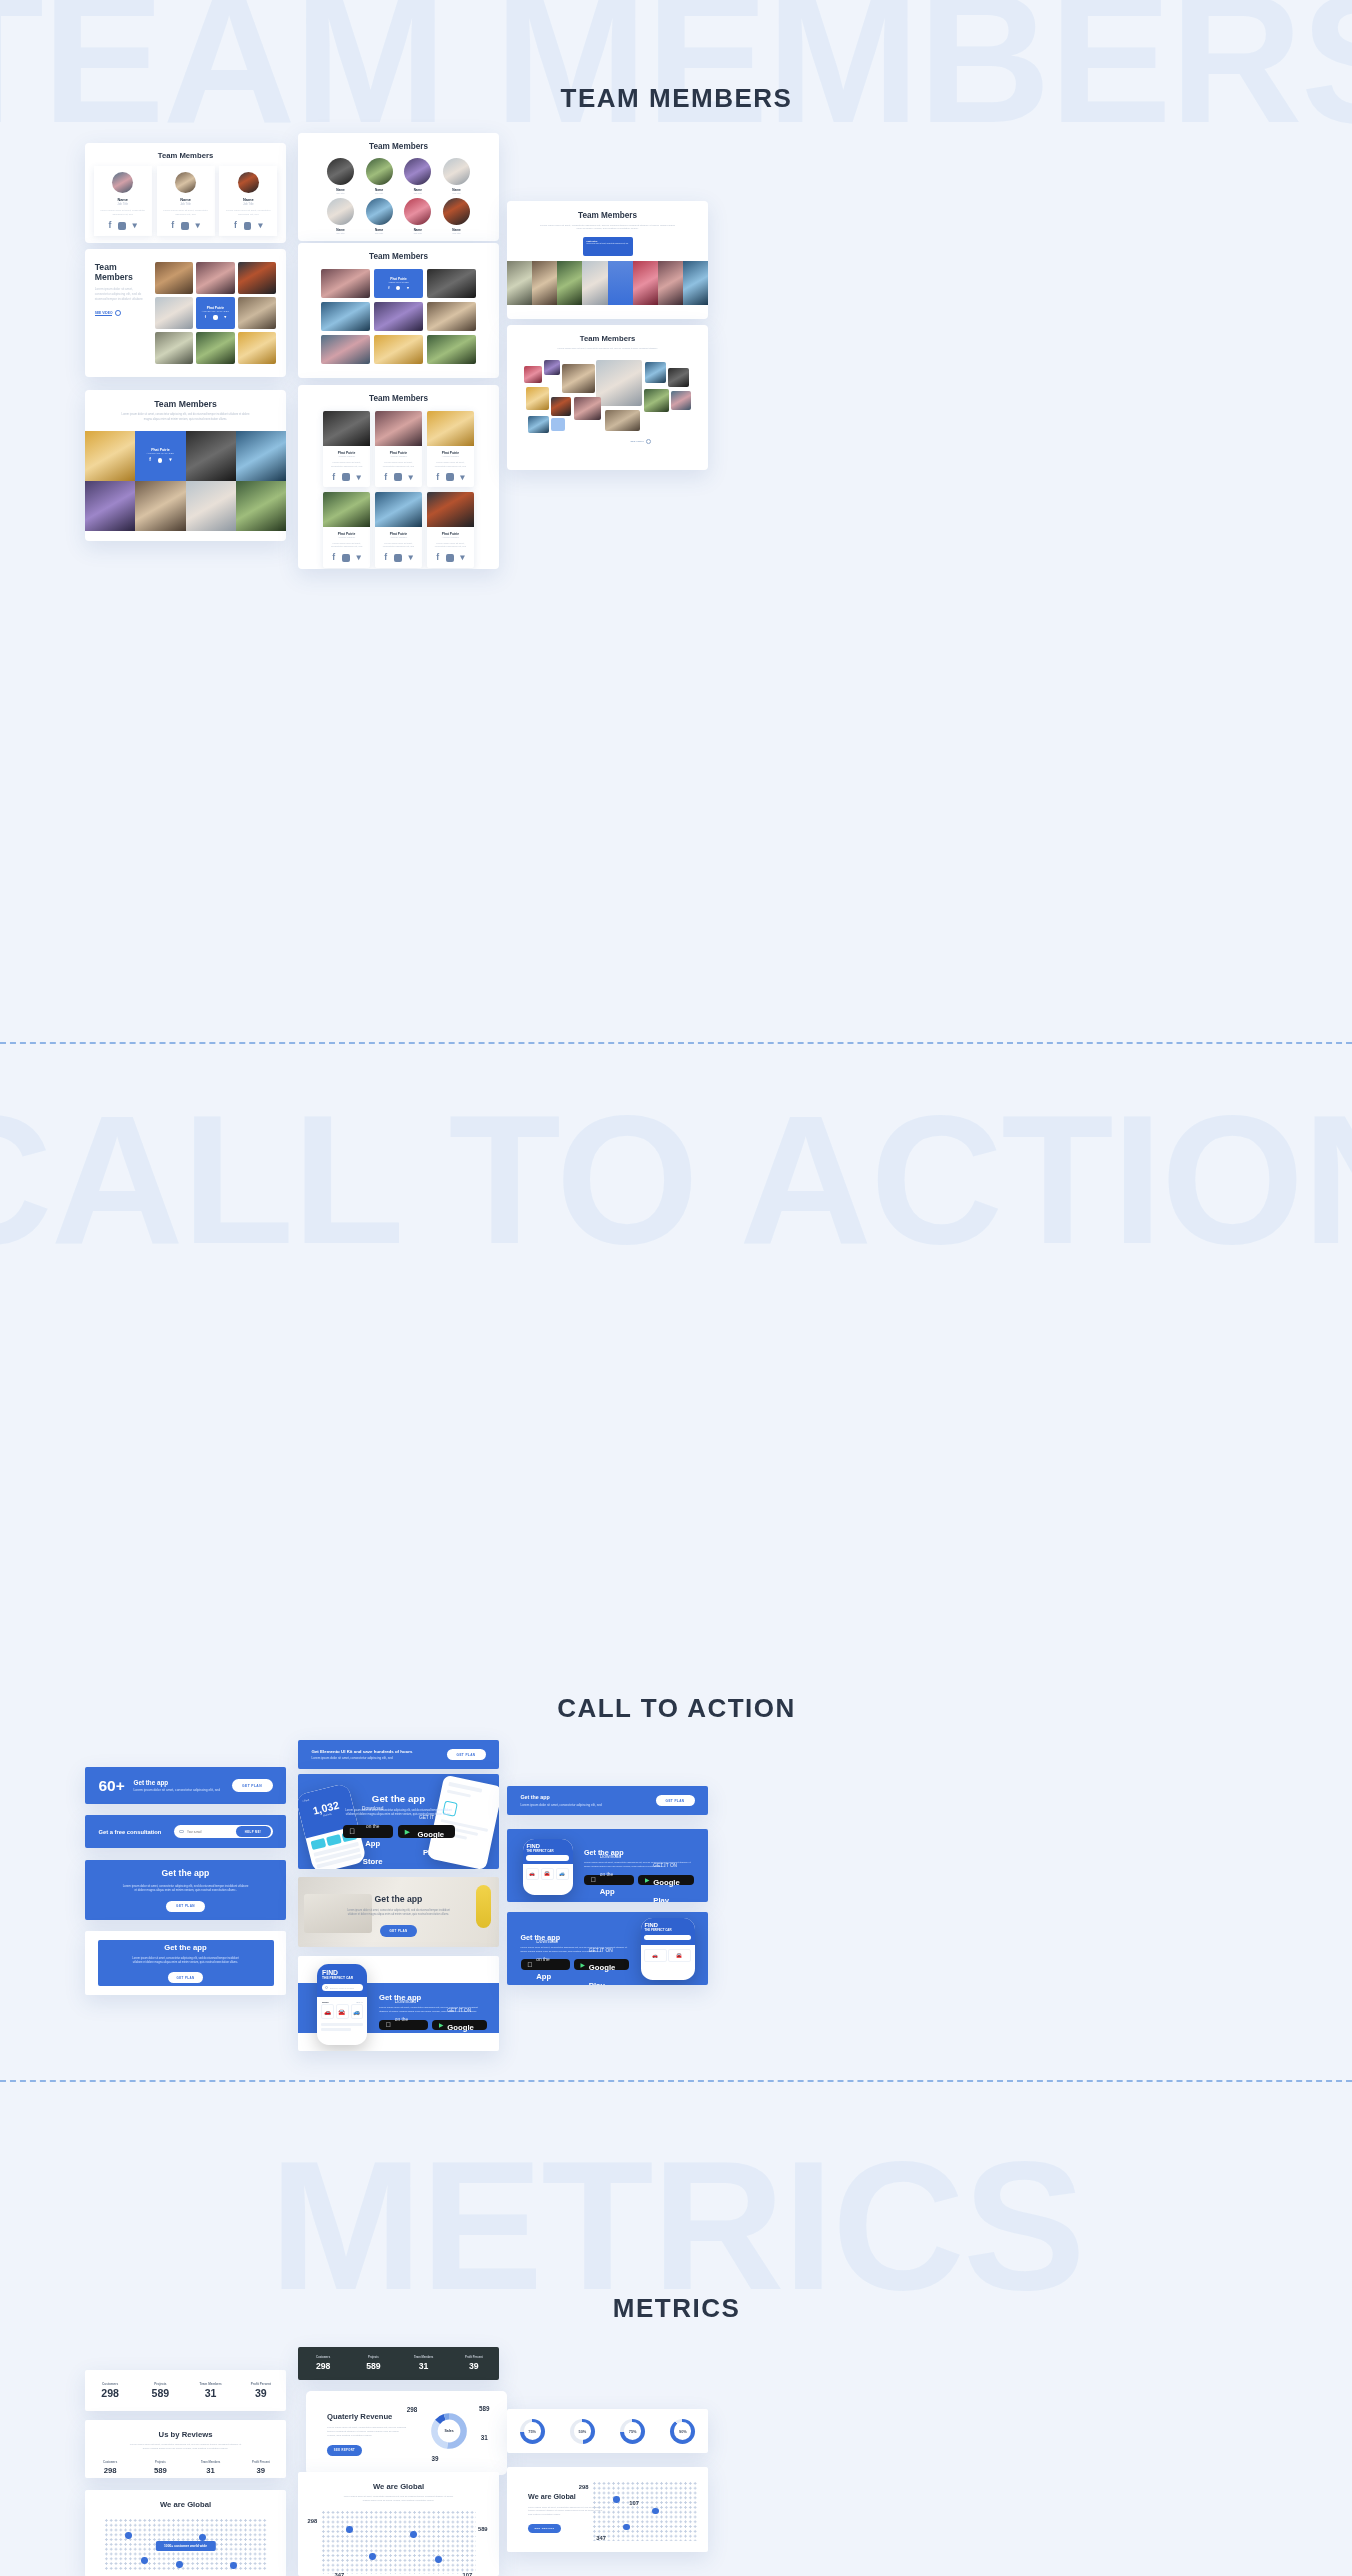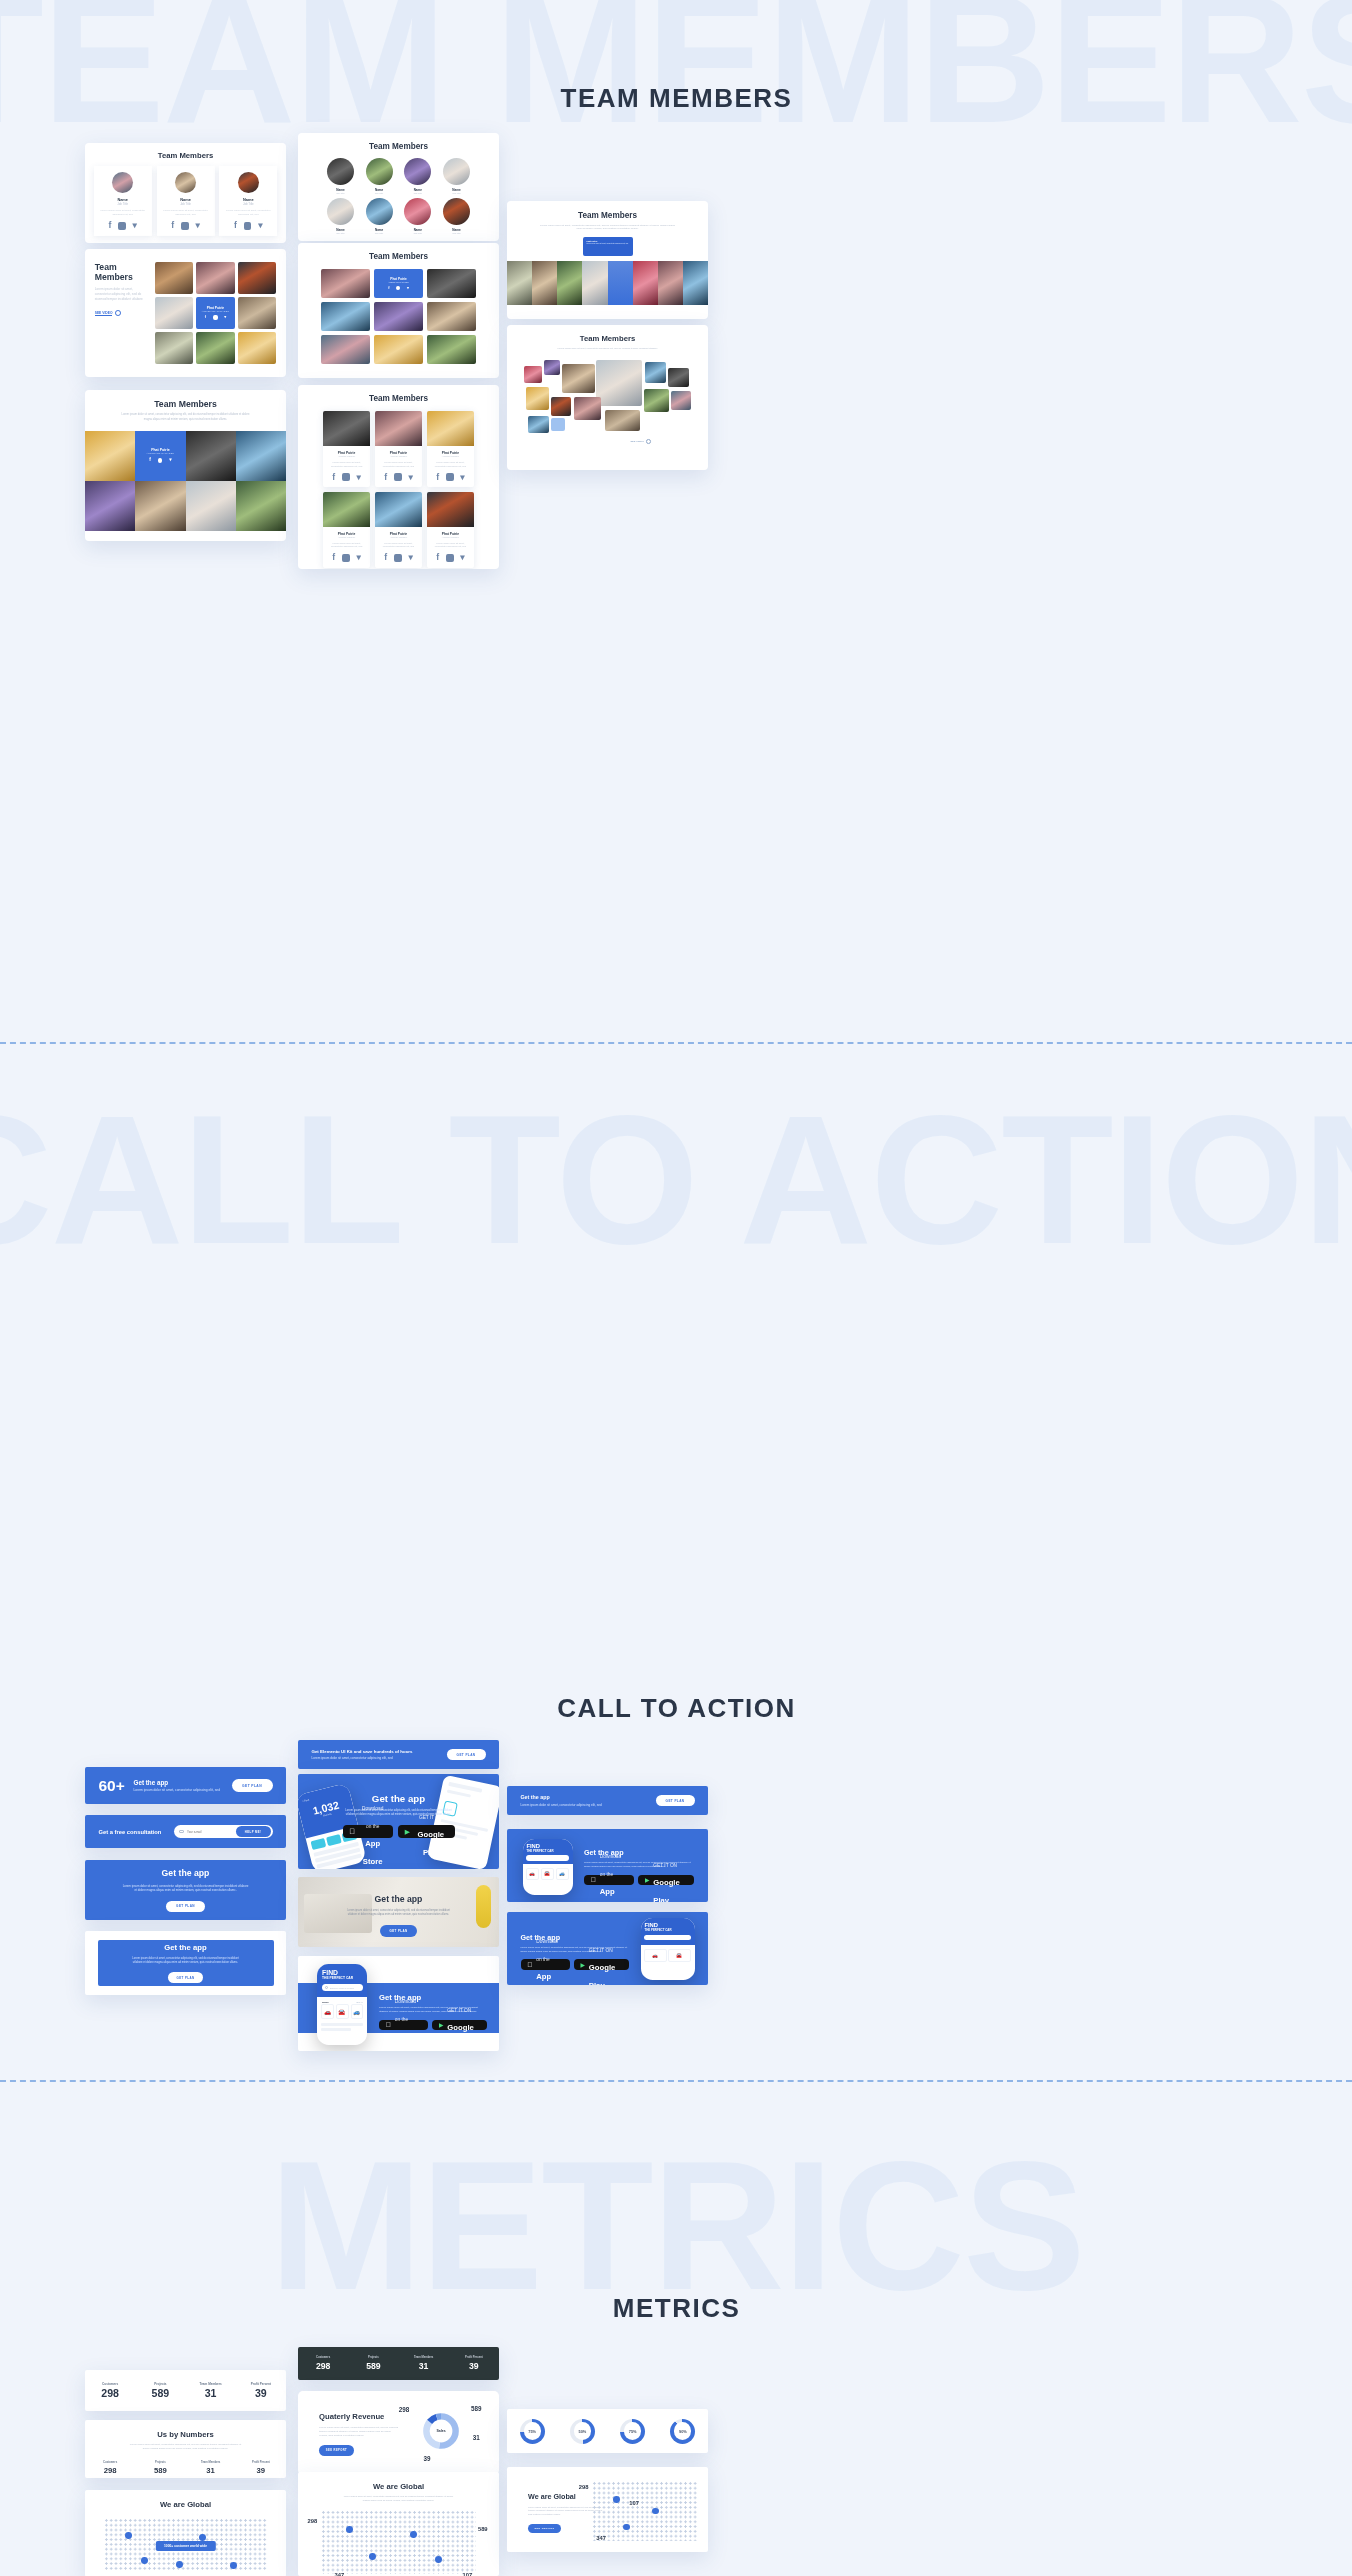--- a/index.html
+++ b/index.html
@@ -690,21 +690,21 @@
       <div class="metric-label" style="font-size:3.1px;">Team Members</div>
       <div class="metric-value" style="font-size:10.6px;margin-top:1.9px;">31</div>
     </div>
     <div style="flex:1;">
       <div class="metric-label" style="font-size:3.1px;">Profit Percent</div>
       <div class="metric-value" style="font-size:10.6px;margin-top:1.9px;">39</div>
     </div>
   </div>
 
   <div class="card" style="left:85px; top:336px; width:201px; height:58px; border-radius:1.9px;">
-    <div class="card-title" style="margin-top:9.7px;font-size:7.7px;">Us by Numbers</div>
+    <div class="card-title" style="margin-top:9.7px;font-size:7.7px;">Us by Reviews</div>
     <div class="lorem" style="font-size:2.5px;margin:4.8px 41px 0;">Lorem ipsum dolor sit amet, consectetur adipiscing elit, sed do eiusmod tempor incididunt utlabore et dolore magna aliqua enim ad minim veniam, quis nostrud exercitation ullamc.</div>
     <div style="display:flex;margin-top:9.7px;">
       <div style="flex:1;">
         <div class="metric-label" style="font-size:2.7px;">Customers</div>
         <div class="metric-value" style="font-size:7.7px;margin-top:1.9px;">298</div>
       </div>
       <div style="flex:1;">
         <div class="metric-label" style="font-size:2.7px;">Projects</div>
         <div class="metric-value" style="font-size:7.7px;margin-top:1.9px;">589</div>
       </div>
@@ -743,21 +743,21 @@
     <div style="flex:1;">
       <div class="metric-label on-dark" style="font-size:2.7px;">Team Members</div>
       <div class="metric-value on-dark" style="font-size:8.7px;margin-top:1.9px;">31</div>
     </div>
     <div style="flex:1;">
       <div class="metric-label on-dark" style="font-size:2.7px;">Profit Percent</div>
       <div class="metric-value on-dark" style="font-size:8.7px;margin-top:1.9px;">39</div>
     </div>
   </div>
 
-  <div class="card" style="left:298px; top:307px; width:201px; height:84px; border-radius:5px;">
+  <div class="card" style="left:306px; top:307px; width:201px; height:84px; border-radius:5px;">
     <div style="position:absolute;left:21px;top:21px;width:81px;">
       <div style="font-size:7.7px;font-weight:700;color:#2b3648;">Quaterly Revenue</div>
       <div style="font-size:2.5px;color:#b9c2d0;line-height:1.6;margin-top:4.8px;">Lorem ipsum dolor sit amet, consectetur adipiscing elit, sed do eiusmod tempor incididunt utlabore et dolore magna aliqua enim ad minim veniam, quis nostrud exercitation ullamc.</div>
       <div class="pill pill-blue" style="width:35px;height:10.6px;font-size:2.7px;margin-top:7.7px;">SEE REPORT</div>
     </div>
     <div style="position:absolute;right:17.4px;top:13.5px;width:81px;height:52px;">
       <svg viewBox="0 0 100 100" style="position:absolute;left:50%;top:50%;transform:translate(-50%,-50%);width:43px;height:43px;">
         <circle cx="50" cy="50" r="34" fill="none" stroke="#9fbdef" stroke-width="15" stroke-dasharray="110 214" stroke-dashoffset="0" transform="rotate(-90 50 50)"></circle>
         <circle cx="50" cy="50" r="34" fill="none" stroke="#c9dbf7" stroke-width="15" stroke-dasharray="72 214" stroke-dashoffset="-110" transform="rotate(-90 50 50)"></circle>
         <circle cx="50" cy="50" r="34" fill="none" stroke="#2f62cf" stroke-width="15" stroke-dasharray="20 214" stroke-dashoffset="-182" transform="rotate(-90 50 50)"></circle>

